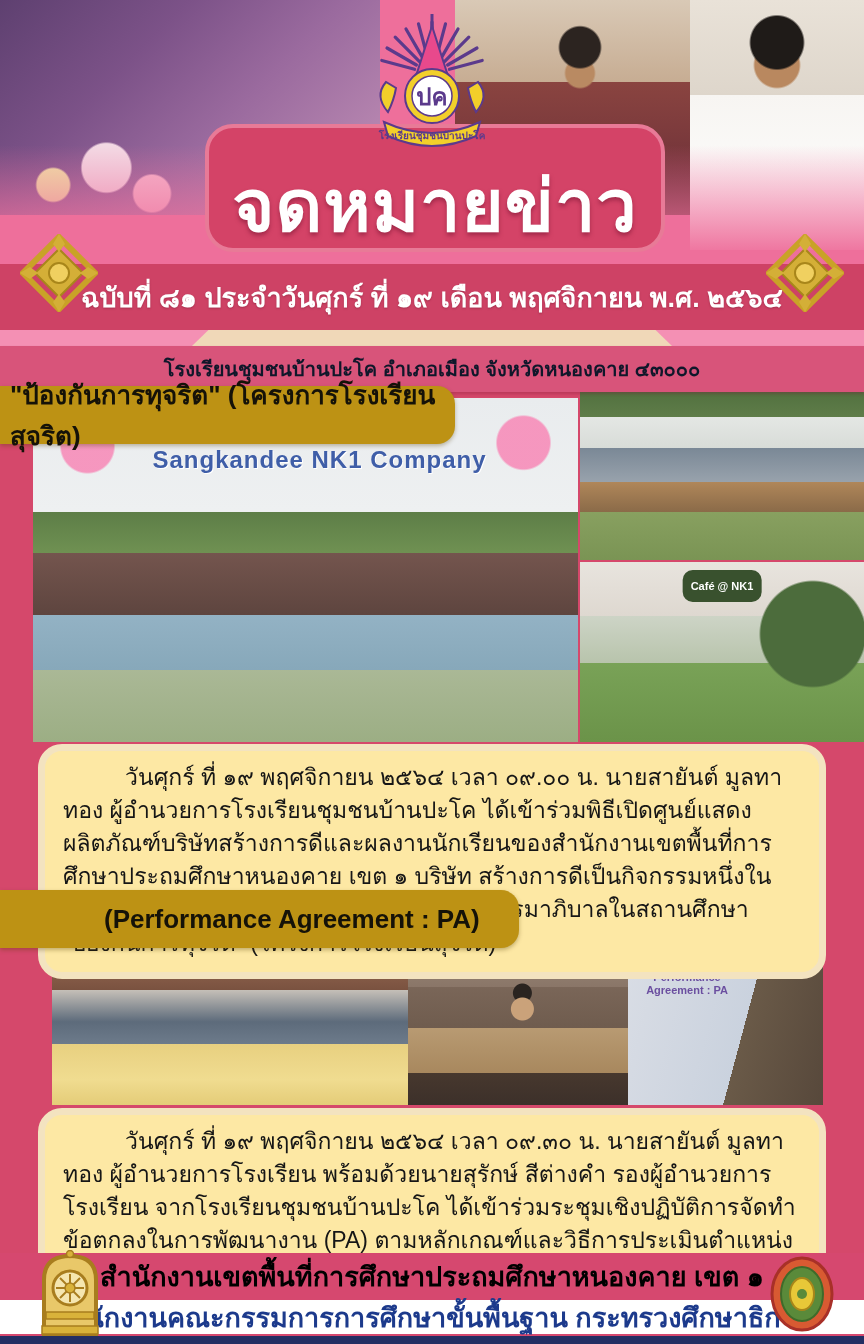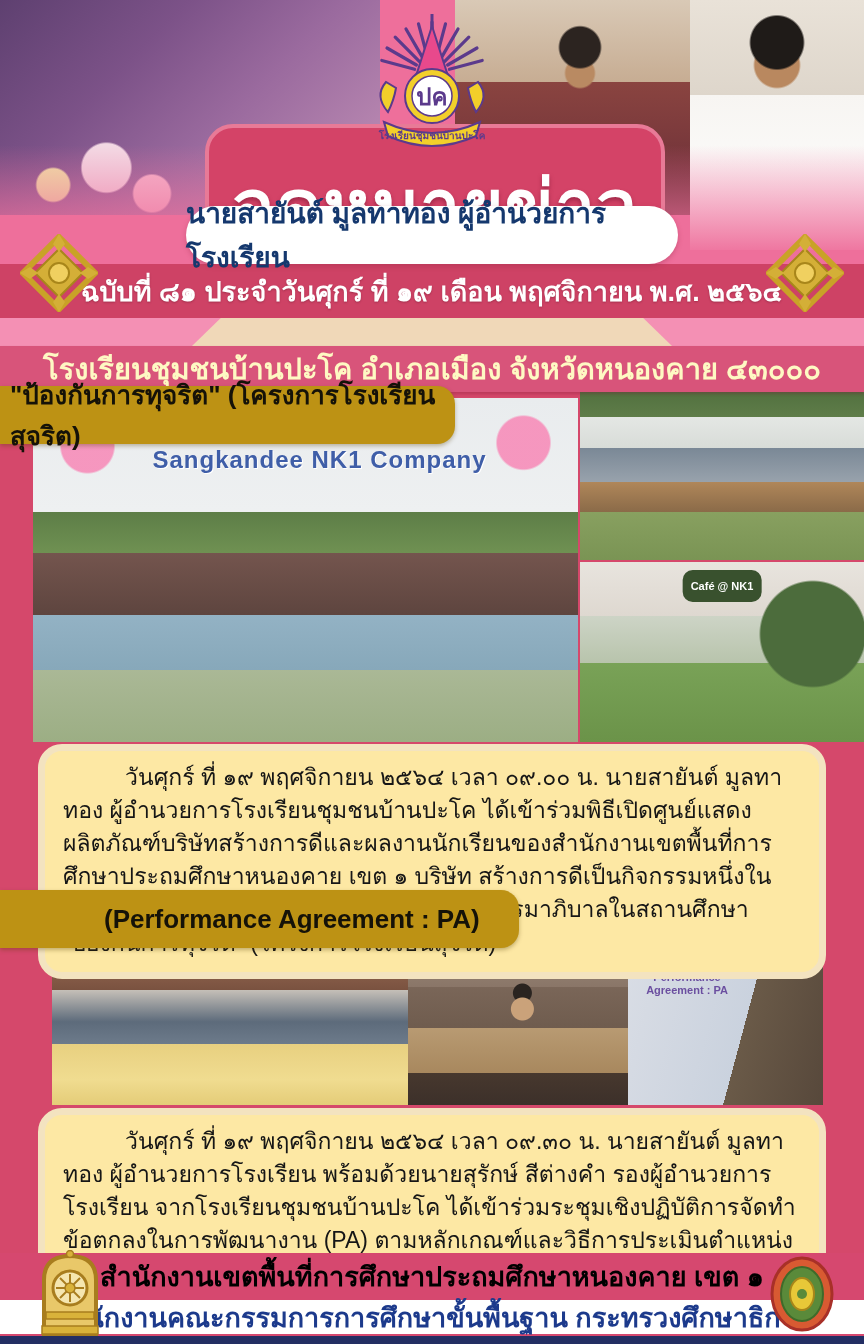--- a/index.html
+++ b/index.html
@@ -53,37 +53,37 @@
   }
   .director-pill{
     position:absolute;left:186px;top:206px;width:492px;height:58px;z-index:7;
     background:#ffffff;border-radius:30px;
     display:flex;align-items:center;justify-content:center;
     box-shadow:0 2px 5px rgba(150,40,70,.35);
   }
   .director-pill span{color:#15386e;font-size:28px;font-weight:bold;}
   
   .issue-band{
-    position:absolute;left:0;top:264px;width:864px;height:54px;background:#ce4265;z-index:4;
+    position:absolute;left:0;top:264px;width:864px;height:66px;background:#ce4265;z-index:4;
     display:flex;align-items:center;justify-content:center;
   }
   .issue-band span{color:#fff;font-size:27px;font-weight:bold;text-shadow:0 1px 2px rgba(100,20,40,.4);}
   .ornament{position:absolute;top:234px;width:78px;height:78px;z-index:8;}
   .ornament.left{left:20px;} .ornament.right{right:20px;}
   .light-band{position:absolute;left:0;top:318px;width:864px;height:28px;background:#f490b4;}
   .trapezoid{
     position:absolute;left:192px;top:318px;width:480px;height:28px;background:#f0d8b8;
     clip-path:polygon(6% 0,94% 0,100% 100%,0 100%);
   }
   
   .school-banner{
     position:absolute;left:0;top:346px;width:864px;height:46px;background:#d8547a;z-index:4;
     display:flex;align-items:center;justify-content:center;box-shadow:0 2px 3px rgba(120,20,50,.3);
   }
-  .school-banner span{color:#fef9c3;font-size:29px;font-weight:bold;}
+  .school-banner span{color:#0f172a;font-size:20px;font-weight:bold;}
   
   .gold-label{
     position:absolute;left:0;height:58px;background:#bd9214;z-index:9;
     border-radius:0 18px 18px 0;display:flex;align-items:center;
     box-shadow:0 2px 4px rgba(80,60,0,.35);
   }
   .gold-label span{color:#151208;font-size:26px;font-weight:bold;}
   .label-1{top:386px;width:445px;padding-left:10px;}
   .label-2{top:890px;width:415px;padding-left:104px;}
   
@@ -196,23 +196,20 @@
       <circle cx="66" cy="92" r="20" fill="#ffffff" stroke="#5b3a8c" stroke-width="1.5"></circle>
       <text x="66" y="101" font-size="24" font-weight="bold" fill="#5b3a8c" text-anchor="middle">ปค</text>
       <path d="M18,118 Q66,140 114,118 L110,132 Q66,152 22,132 Z" fill="#f2cf2a" stroke="#5b3a8c" stroke-width="2"></path>
       <text x="66" y="135" font-size="10" font-weight="bold" fill="#5b3a8c" text-anchor="middle">โรงเรียนชุมชนบ้านปะโค</text>
     </svg>
   </div>
 
   <div class="title-banner">
     <span>จดหมายข่าว</span>
   </div>
-  <div class="director-pill">
-    <span>นายสายันต์ มูลทาทอง ผู้อำนวยการโรงเรียน</span>
-  </div>
 
   <div class="issue-band">
     <span>ฉบับที่ ๘๑ ประจำวันศุกร์ ที่ ๑๙ เดือน พฤศจิกายน พ.ศ. ๒๕๖๔</span>
   </div>
   <div class="ornament left">
     <svg width="78" height="78" viewBox="0 0 78 78">
       <polygon points="39,3 75,39 39,75 3,39" fill="none" stroke="#c9a227" stroke-width="6"></polygon>
       <polygon points="39,15 63,39 39,63 15,39" fill="#d4af37" stroke="#a8861a" stroke-width="2"></polygon>
       <circle cx="39" cy="39" r="10" fill="#f0d060" stroke="#a8861a" stroke-width="2"></circle>
       <polygon points="39,0 45,10 39,18 33,10" fill="#d4af37"></polygon>

